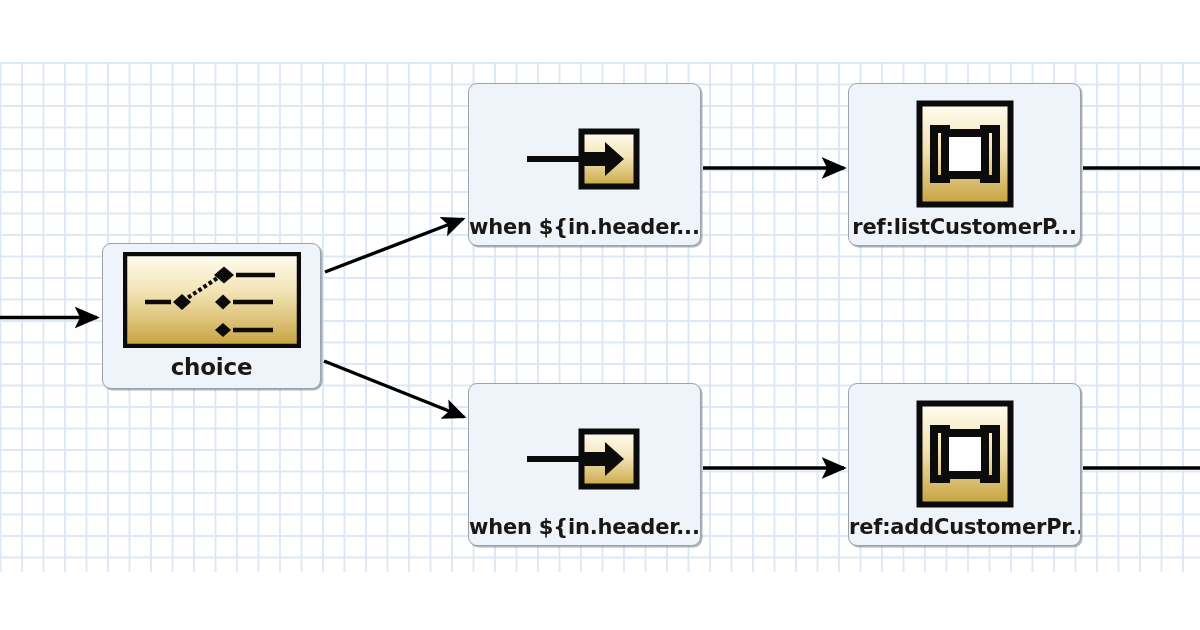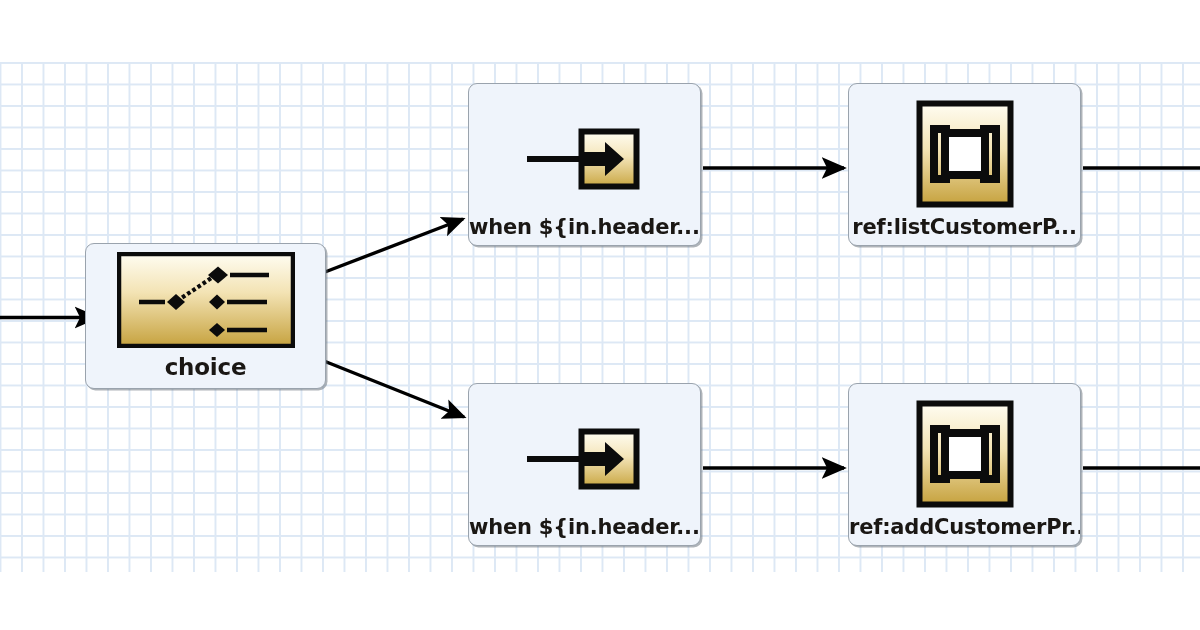--- a/index.html
+++ b/index.html
@@ -69,23 +69,23 @@
     line-height: 1;
     color: #1a1714;
     letter-spacing: -0.2px;
     white-space: nowrap;
     overflow: hidden;
     padding-bottom: 7px;
   }
 
   
   #node-choice {
-    left: 85px;
+    left: 102px;
     top: 243px;
-    width: 241px;
+    width: 219px;
     height: 146px;
   }
   #node-choice .node-label { font-size: 23px; padding-bottom: 9px; }
 
   
   #node-when-1 { left: 468px; top: 83px;  width: 233px; height: 163px; }
   #node-when-2 { left: 468px; top: 383px; width: 233px; height: 163px; }
 
   
   #node-ref-1 { left: 848px; top: 83px;  width: 233px; height: 163px; justify-content: flex-end; }

